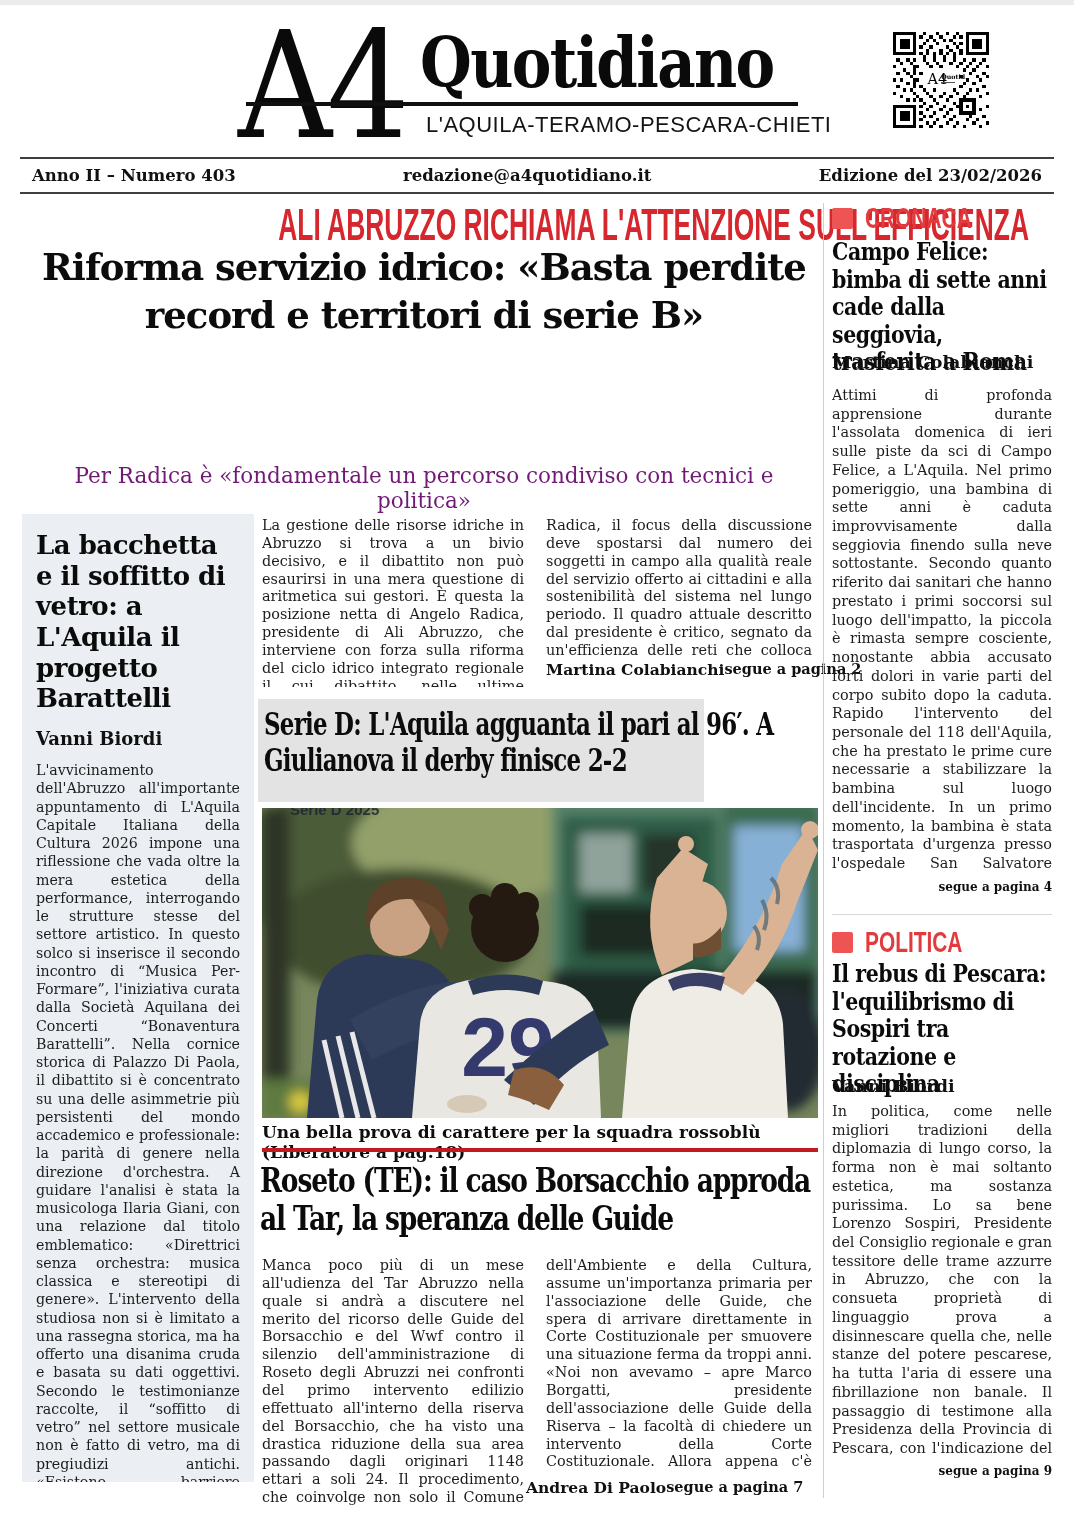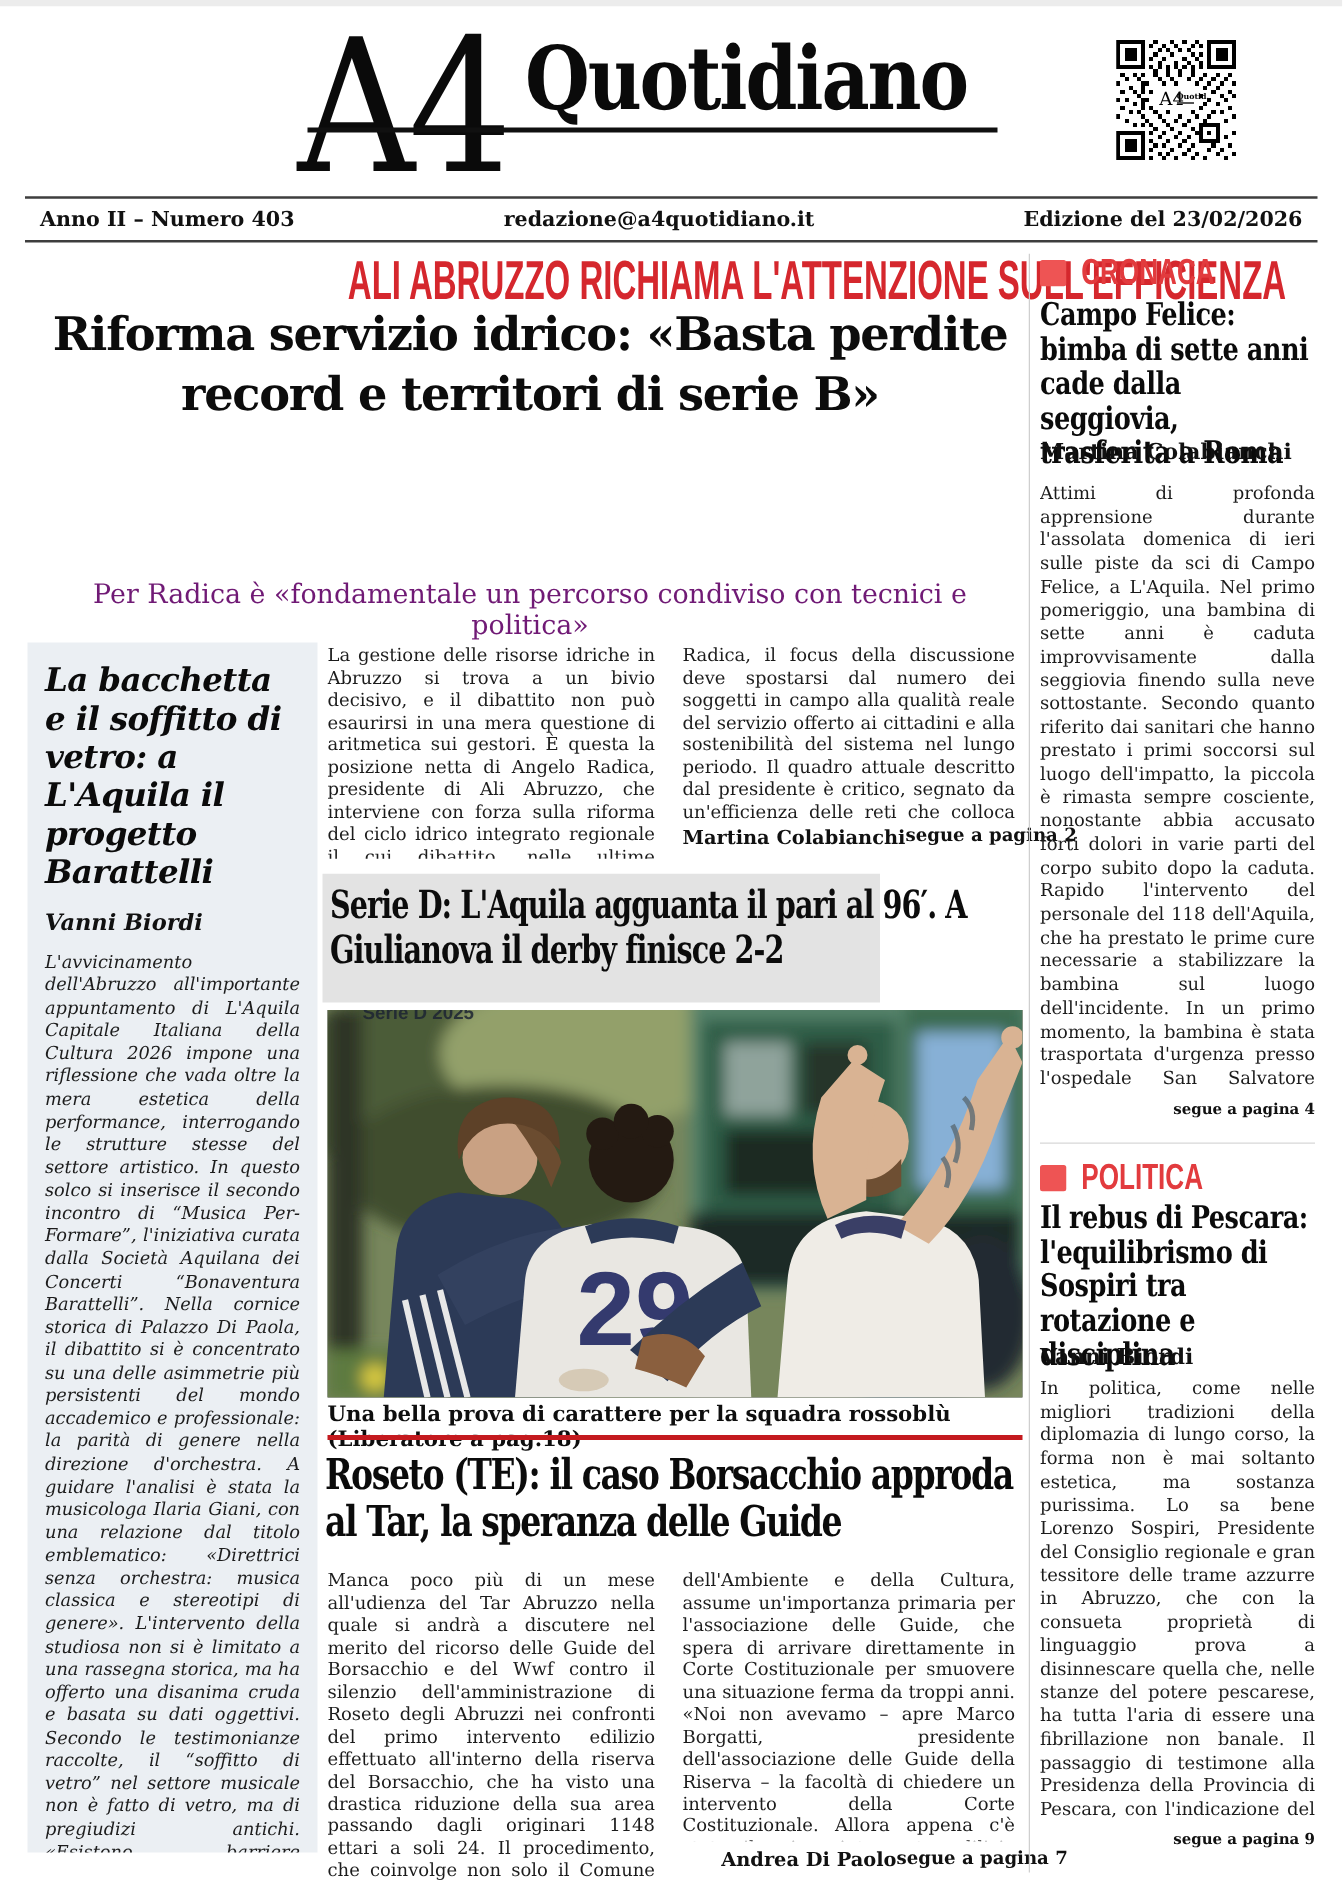--- a/index.html
+++ b/index.html
@@ -51,20 +51,21 @@
 </head>
 <body>
 
 <div class="page">
 
   <div class="b topstrip" style="left:0;top:0;width:1074px;height:5px;"></div>
 
   <div class="b a4logo" style="left:238px;top:12px;">A4</div>
   <div class="b mline" style="left:246px;top:102px;width:552px;"></div>
   <div class="b mtitle" style="left:420px;top:28px;">Quotidiano</div>
+  <div class="b msub sans" style="left:426px;top:112px;">L'AQUILA-TERAMO-PESCARA-CHIETI</div>
 
   <div class="b" style="left:893px;top:32px;width:96px;height:96px;">
     <svg width="96" height="96" viewBox="0 0 29 29" shape-rendering="crispEdges">
       <rect width="29" height="29" fill="#fff"></rect>
       <g fill="#000">
         <rect x="0" y="0" width="7" height="7"></rect>
           <rect x="22" y="0" width="7" height="7"></rect>
           <rect x="0" y="22" width="7" height="7"></rect>
         <rect x="1" y="1" width="5" height="5" fill="#fff"></rect>
           <rect x="23" y="1" width="5" height="5" fill="#fff"></rect>
@@ -110,21 +111,21 @@
   <div class="b headline" style="left:28px;top:243px;width:792px;">Riforma servizio idrico: «Basta perdite record e territori di serie B»</div>
   <div class="b subhead" style="left:28px;top:463px;width:792px;">Per Radica è «fondamentale un percorso condiviso con tecnici e politica»</div>
 
   <div class="b jtext bodytxt clip" style="left:262px;top:517px;width:262px;height:170px;">La gestione delle risorse idriche in Abruzzo si trova a un bivio decisivo, e il dibattito non può esaurirsi in una mera questione di aritmetica sui gestori. È questa la posizione netta di Angelo Radica, presidente di Ali Abruzzo, che interviene con forza sulla riforma del ciclo idrico integrato regionale il cui dibattito, nelle ultime settimane, sta entrando pienamente nel vivo. Secondo</div>
   <div class="b jtext bodytxt clip" style="left:546px;top:517px;width:266px;height:140px;">Radica, il focus della discussione deve spostarsi dal numero dei soggetti in campo alla qualità reale del servizio offerto ai cittadini e alla sostenibilità del sistema nel lungo periodo. Il quadro attuale descritto dal presidente è critico, segnato da un'efficienza delle reti che colloca la regione ai gradini più bassi della classifica nazionale...</div>
   <div class="b bylinerow" style="left:546px;top:660px;width:266px;">
     <span class="byname">Martina Colabianchi</span>
     <span class="segue">segue a pagina 2</span>
   </div>
 
-  <div class="b sidebox clip" style="left:22px;top:514px;width:232px;height:968px;font-style:italic;">
+  <div class="b sidebox clip" style="left:22px;top:514px;width:232px;height:968px;">
     <div class="sidetitle">La bacchetta e il soffitto di vetro: a L'Aquila il progetto Barattelli</div>
     <div class="sideauthor">Vanni Biordi</div>
     <div class="sidebody jtext">L'avvicinamento dell'Abruzzo all'importante appuntamento di L'Aquila Capitale Italiana della Cultura 2026 impone una riflessione che vada oltre la mera estetica della performance, interrogando le strutture stesse del settore artistico. In questo solco si inserisce il secondo incontro di “Musica Per-Formare”, l'iniziativa curata dalla Società Aquilana dei Concerti “Bonaventura Barattelli”. Nella cornice storica di Palazzo Di Paola, il dibattito si è concentrato su una delle asimmetrie più persistenti del mondo accademico e professionale: la parità di genere nella direzione d'orchestra. A guidare l'analisi è stata la musicologa Ilaria Giani, con una relazione dal titolo emblematico: «Direttrici senza orchestra: musica classica e stereotipi di genere». L'intervento della studiosa non si è limitato a una rassegna storica, ma ha offerto una disanima cruda e basata su dati oggettivi. Secondo le testimonianze raccolte, il “soffitto di vetro” nel settore musicale non è fatto di vetro, ma di pregiudizi antichi. «Esistono barriere professionali e culturali che ancora oggi condizionano l'accesso ai podi più prestigiosi», ha evidenziato Giani, sottolineando come la leadership femminile venga spesso percepita attraverso lenti distorte, quasi che l'autorevolezza necessaria a dirigere un'orchestra sia una prerogativa biologicamente maschile. Il progetto della “Barattelli” dimostra come la cultura non possa essere solo intrattenimento, ma debba farsi carico di una funzione civile. In una città che si prepara a rappresentare l'Italia nel mondo, discutere di inclusione significa seminare le basi per un rinnovamento strutturale. La questione delle “direttrici senza orchestra” diventa così la metafora di un Paese che possiede i talenti – le accademie italiane sono popolate da eccellenze femminili – ma che fatica a offrire loro la medesima dignità d'ingaggio e di carriera dei colleghi uomini. L'incontro di Palazzo Di Paola conferma che il percorso verso il 2026 non è solo una crono-tabella di eventi, ma un'occasione per scardinare quegli stereotipi che, per troppo tempo, hanno confinato il talento in angusti recinti di genere. La musica, arte universale per eccellenza, reclama oggi una direzione che sia finalmente libera da anacronistiche distinzioni.</div>
   </div>
 
   <div class="b band" style="left:258px;top:699px;width:446px;height:103px;">
     <div class="bandhl">Serie D: L'Aquila agguanta il pari al 96′. A Giulianova il derby finisce 2-2</div>
   </div>
 
   <div class="b clip" style="left:262px;top:808px;width:556px;height:310px;background:#39412f;">
@@ -189,21 +190,21 @@
   </div>
 
   <div class="b caption" style="left:262px;top:1122px;width:556px;">Una bella prova di carattere per la squadra rossoblù (Liberatore a pag.18)</div>
   <div class="b redrule" style="left:262px;top:1148px;width:556px;height:4px;"></div>
 
   <div class="b" style="left:260px;top:1161px;width:560px;">
     <div class="roshl">Roseto (TE): il caso Borsacchio approda al Tar, la speranza delle Guide</div>
   </div>
   <div class="b jtext bodytxt clip" style="left:262px;top:1257px;width:262px;height:250px;">Manca poco più di un mese all'udienza del Tar Abruzzo nella quale si andrà a discutere nel merito del ricorso delle Guide del Borsacchio e del Wwf contro il silenzio dell'amministrazione di Roseto degli Abruzzi nei confronti del primo intervento edilizio effettuato all'interno della riserva del Borsacchio, che ha visto una drastica riduzione della sua area passando dagli originari 1148 ettari a soli 24. Il procedimento, che coinvolge non solo il Comune di Roseto ma anche la Regione Abruzzo, la Presidenza del Consiglio dei Ministri e i Ministeri</div>
   <div class="b jtext bodytxt clip" style="left:546px;top:1257px;width:266px;height:216px;">dell'Ambiente e della Cultura, assume un'importanza primaria per l'associazione delle Guide, che spera di arrivare direttamente in Corte Costituzionale per smuovere una situazione ferma da troppi anni. «Noi non avevamo – apre Marco Borgatti, presidente dell'associazione delle Guide della Riserva – la facoltà di chiedere un intervento della Corte Costituzionale. Allora appena c'è stato il primo intervento edilizio all'interno della riserva, nell'area stralciata, si è aperta la...</div>
-  <div class="b bylinerow" style="left:577px;top:1478px;width:266px;">
+  <div class="b bylinerow" style="left:526px;top:1478px;width:266px;">
     <span class="byname">Andrea Di Paolo</span>
     <span class="segue">segue a pagina 7</span>
   </div>
 
   <div class="b vdiv" style="left:823px;top:203px;height:1295px;"></div>
 
   <div class="b seclabel" style="left:832px;top:204px;width:220px;">
     <span class="secsq"></span>
     <span class="sectxt sans">CRONACA</span>
   </div>

